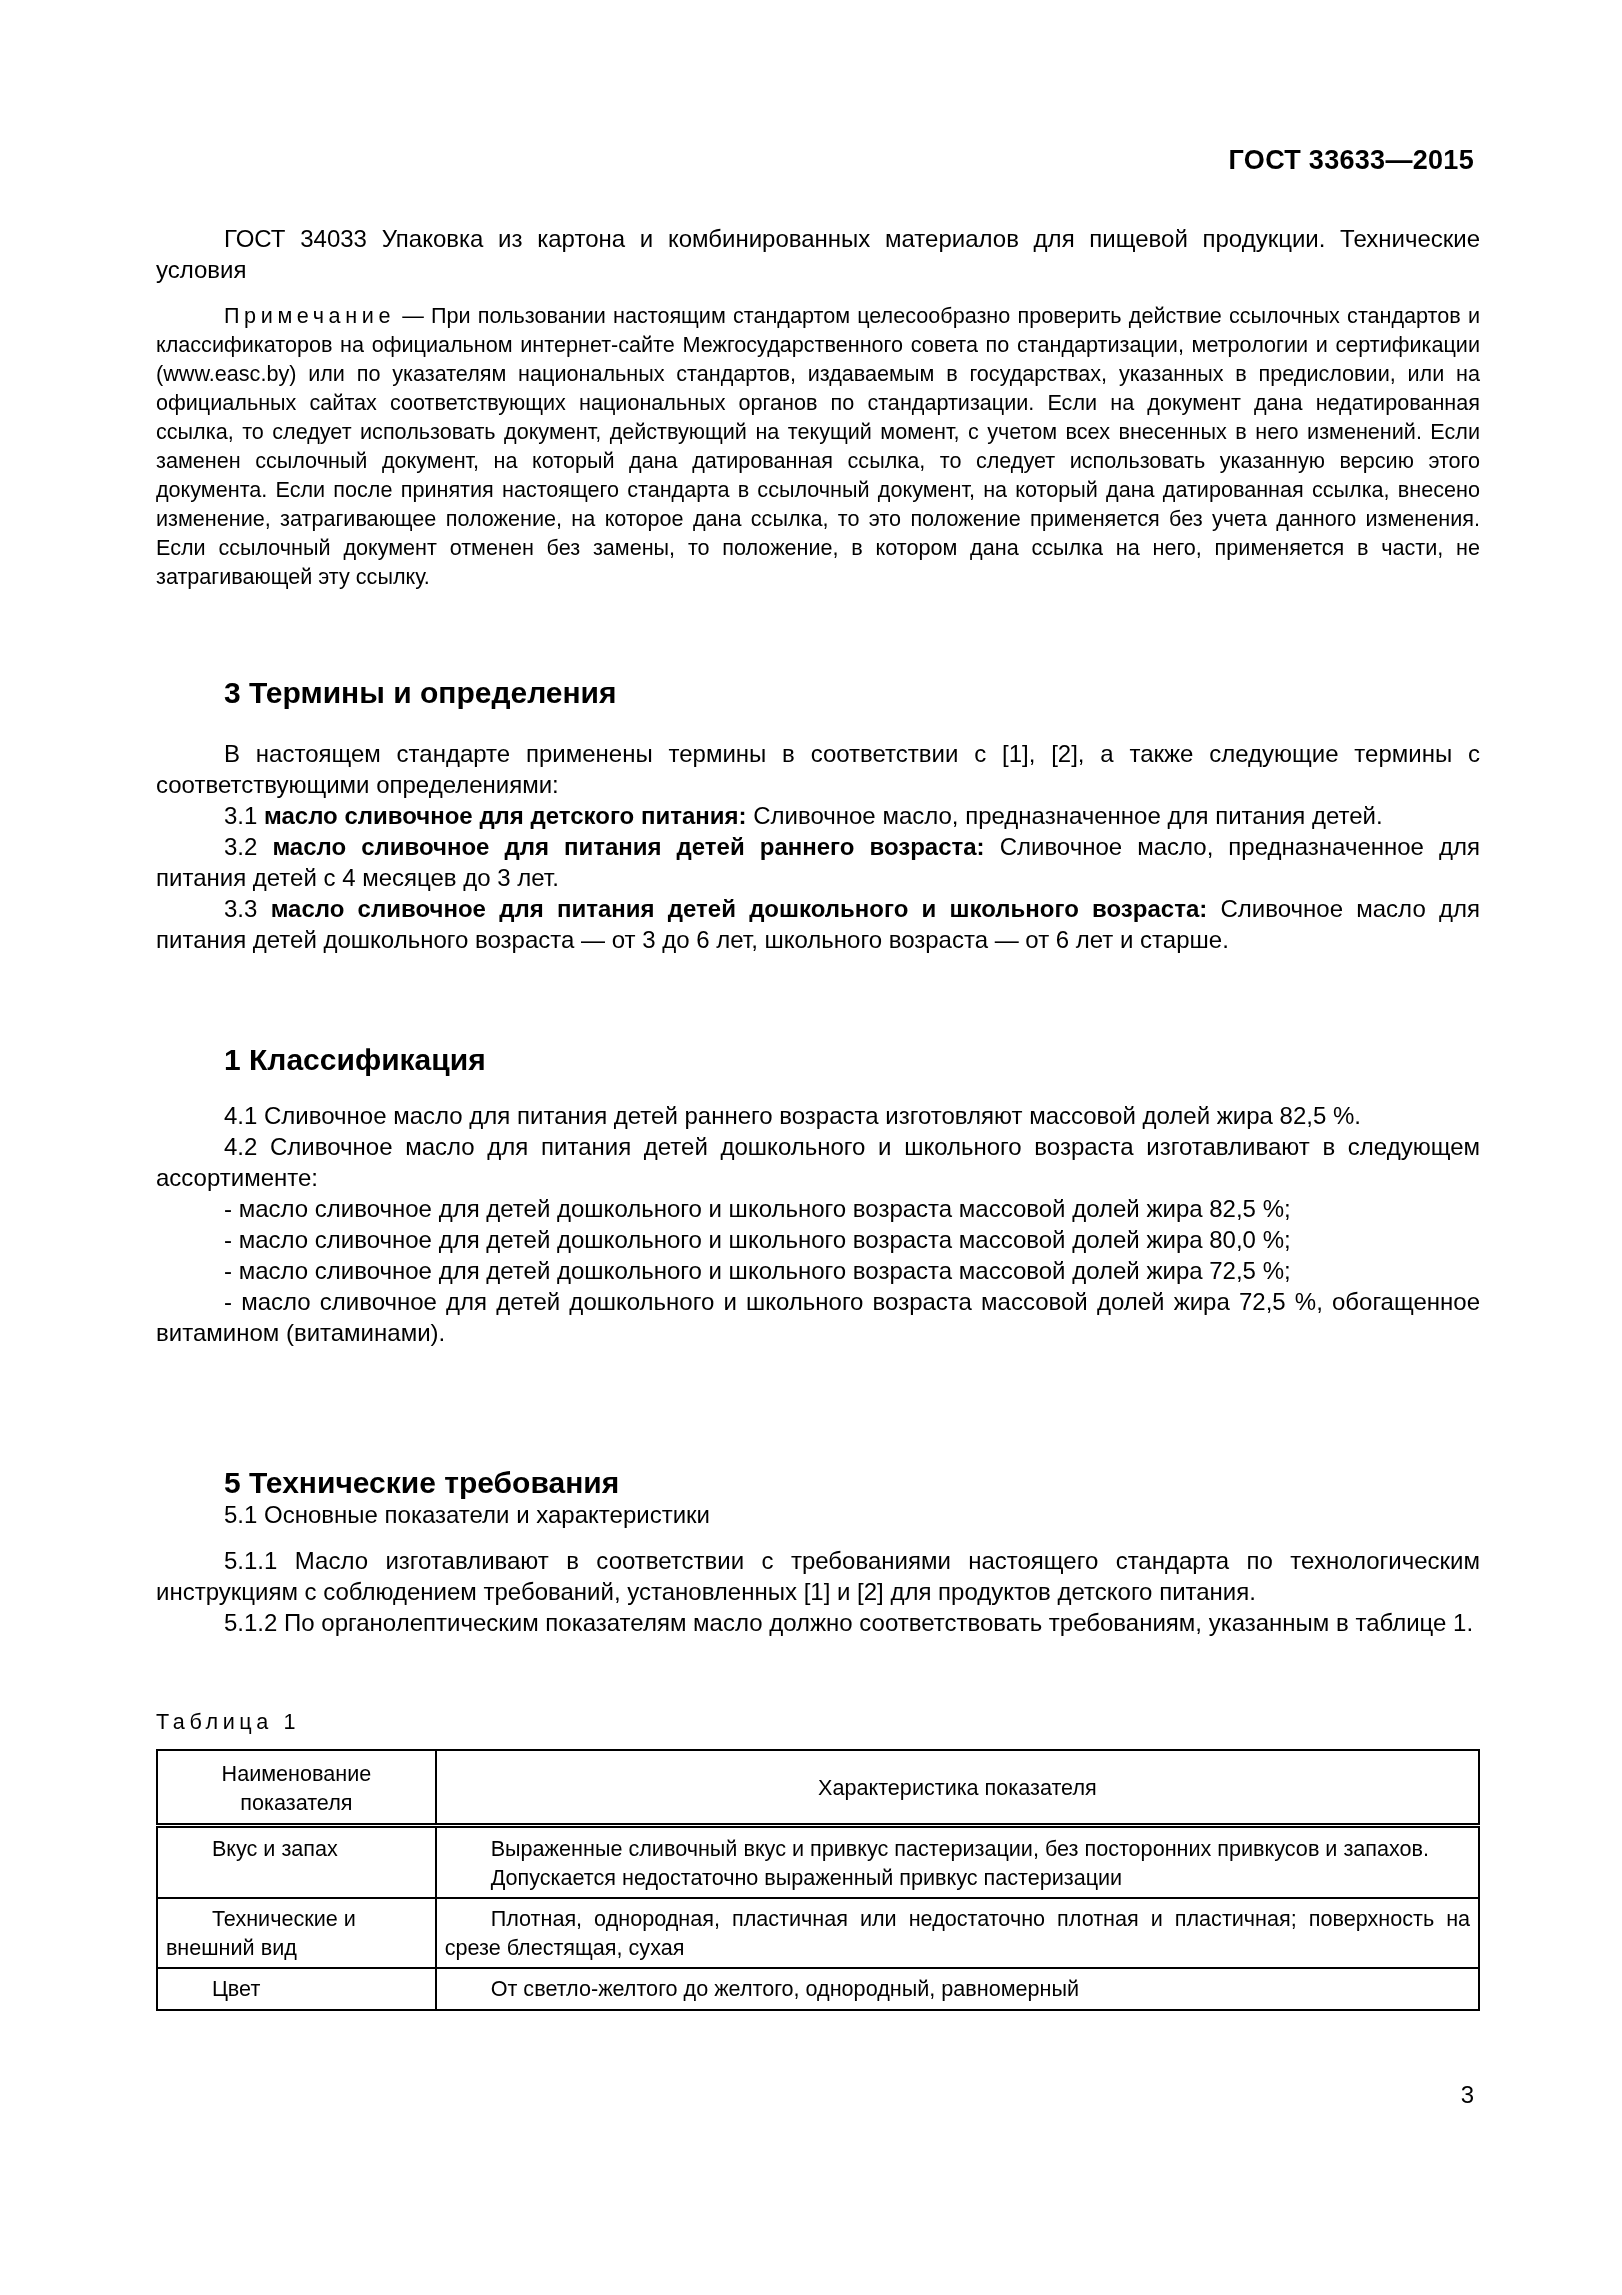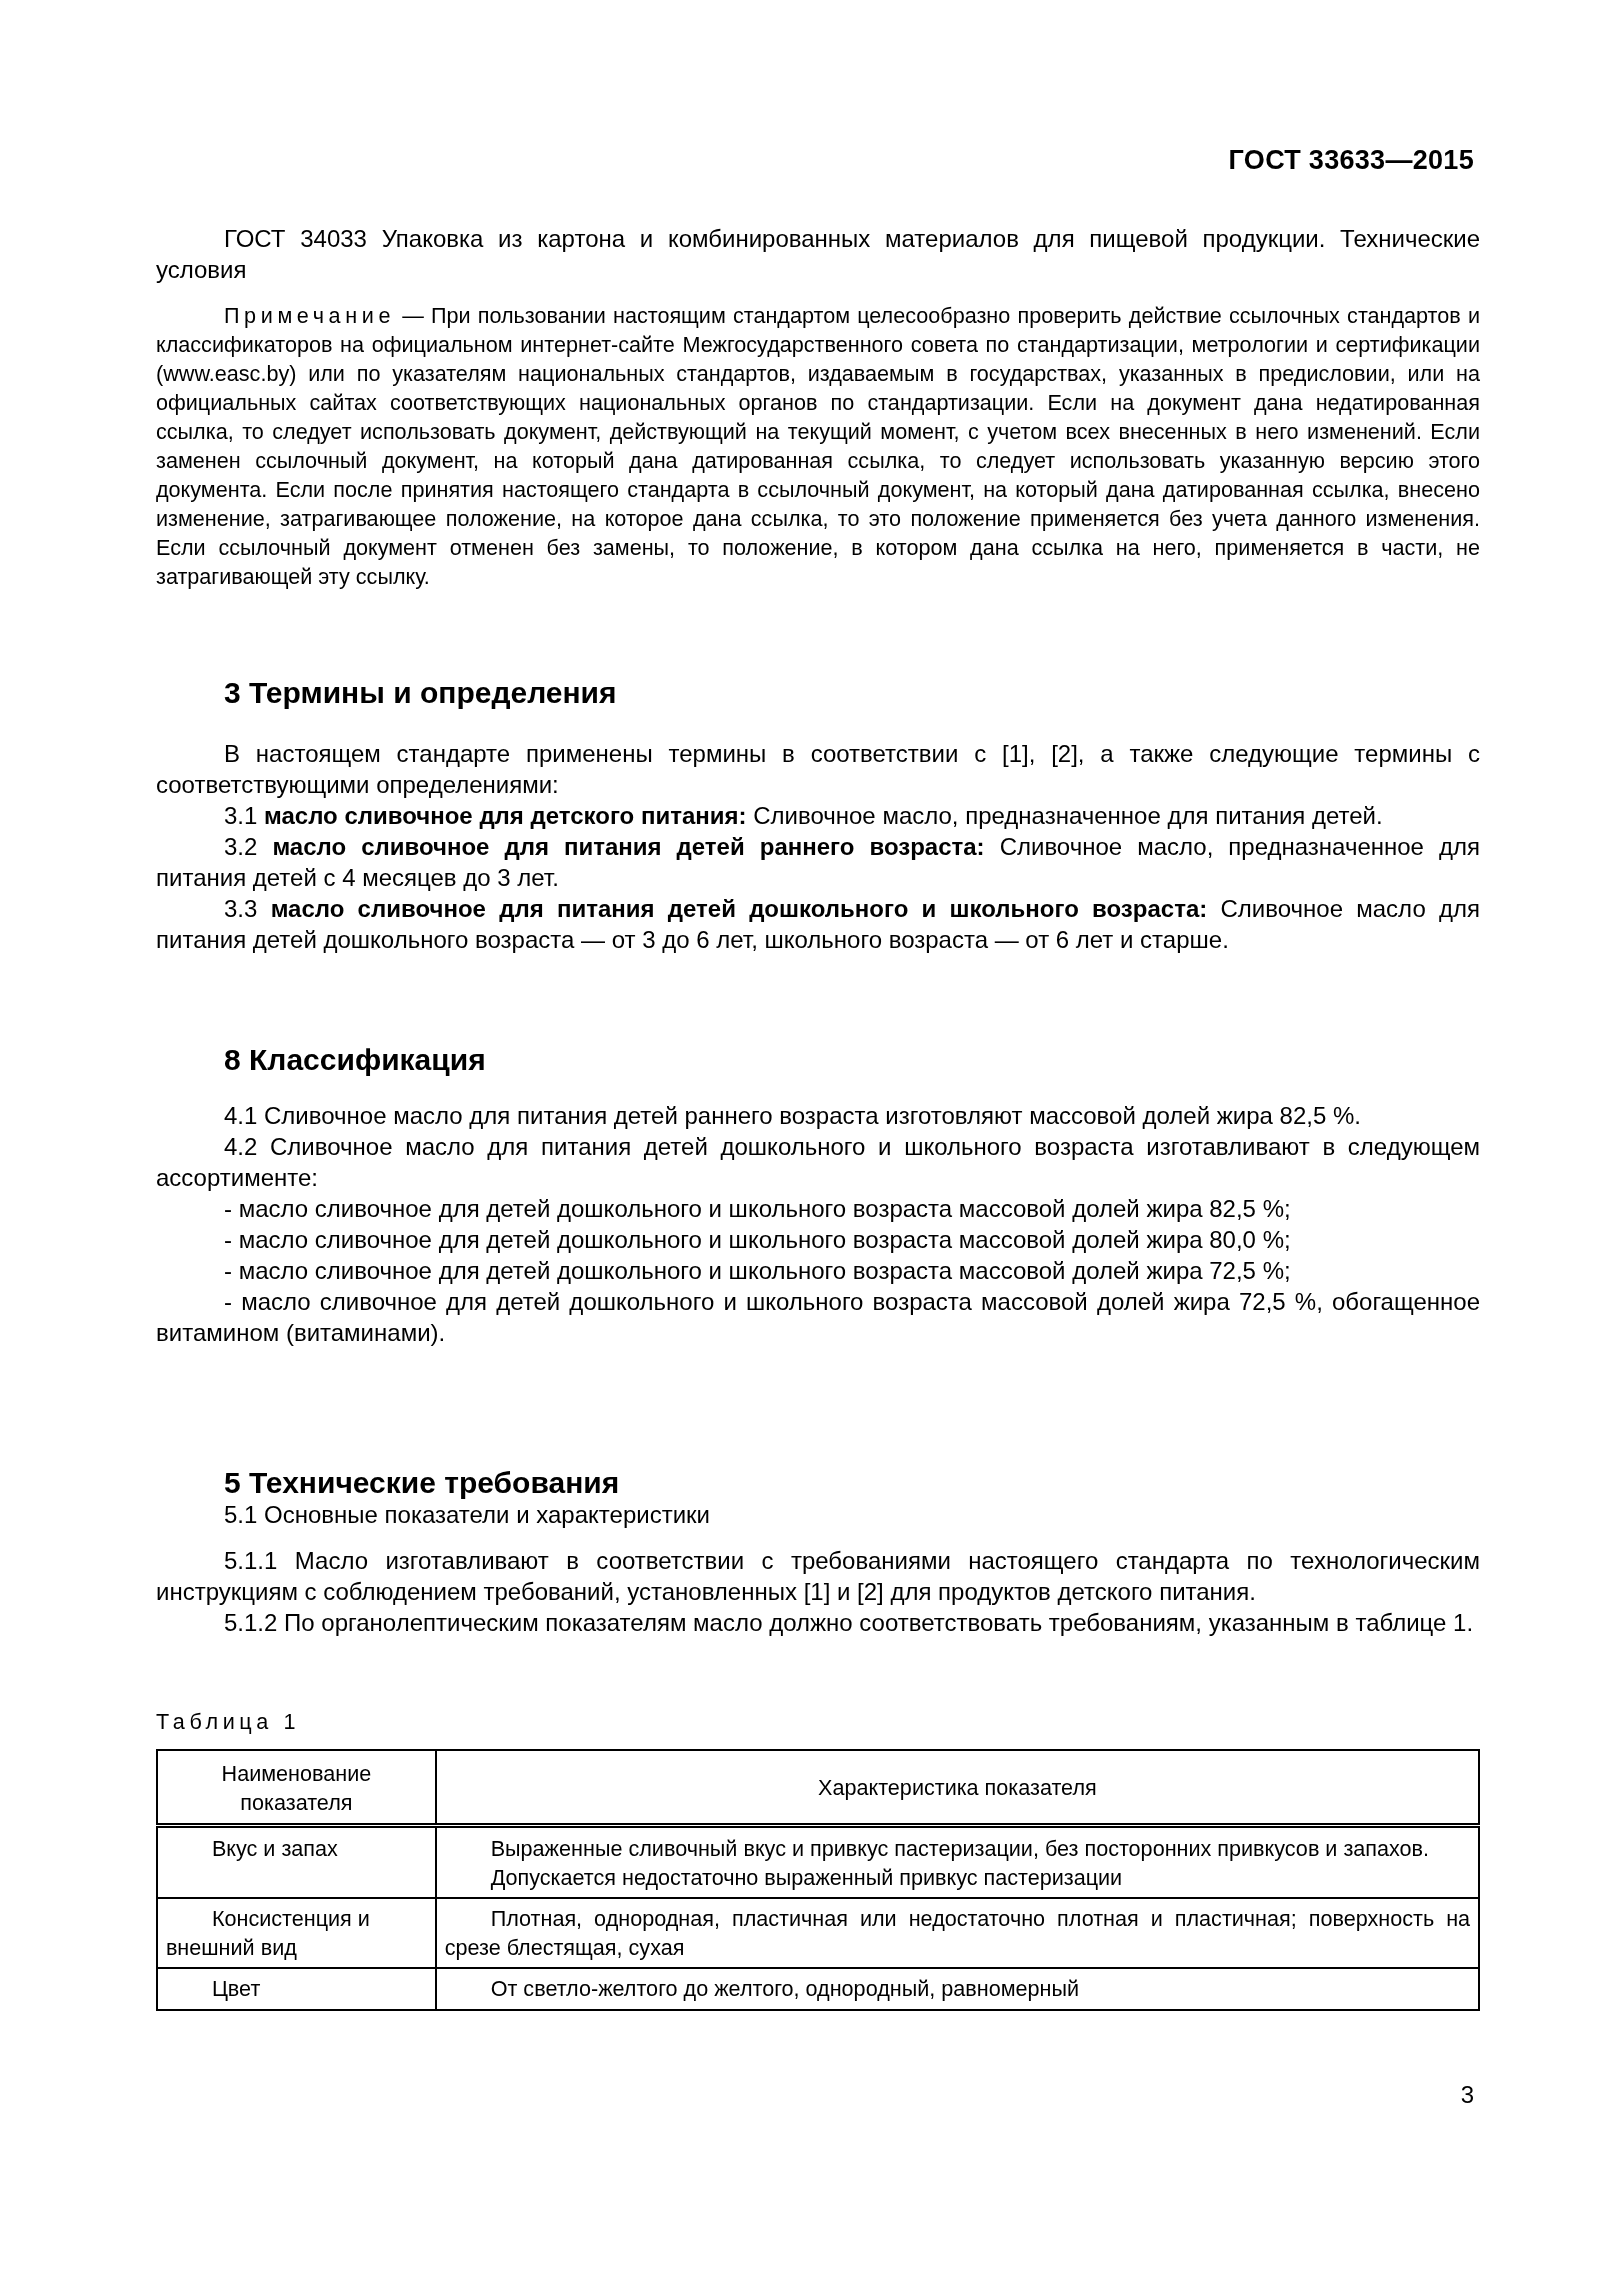--- a/index.html
+++ b/index.html
@@ -69,21 +69,21 @@
     <h2 class="h2">3  Термины и определения</h2>
   </div>
   <div class="content" style="top:738px;">
     <p class="p">В настоящем стандарте применены термины в соответствии с [1], [2], а также следующие термины с соответствующими определениями:</p>
     <p class="p"><span>3.1 </span><span class="b">масло сливочное для детского питания:</span><span> Сливочное масло, предназначенное для питания детей.</span></p>
     <p class="p"><span>3.2 </span><span class="b">масло сливочное для питания детей раннего возраста:</span><span> Сливочное масло, предназначенное для питания детей с 4 месяцев до 3 лет.</span></p>
     <p class="p"><span>3.3 </span><span class="b">масло сливочное для питания детей дошкольного и школьного возраста:</span><span> Сливочное масло для питания детей дошкольного возраста — от 3 до 6 лет, школьного возраста — от 6 лет и старше.</span></p>
   </div>
 
   <div class="content" style="top:1041px;">
-    <h2 class="h2">8  Классификация</h2>
+    <h2 class="h2">1  Классификация</h2>
   </div>
   <div class="content" style="top:1100px;">
     <p class="p">4.1  Сливочное масло для питания детей раннего возраста изготовляют массовой долей жира 82,5 %.</p>
     <p class="p">4.2  Сливочное масло для питания детей дошкольного и школьного возраста изготавливают в следующем ассортименте:</p>
     <p class="p">- масло сливочное для детей дошкольного и школьного возраста массовой долей жира 82,5 %;</p>
     <p class="p">- масло сливочное для детей дошкольного и школьного возраста массовой долей жира 80,0 %;</p>
     <p class="p">- масло сливочное для детей дошкольного и школьного возраста массовой долей жира 72,5 %;</p>
     <p class="p">- масло сливочное для детей дошкольного и школьного возраста массовой долей жира 72,5 %, обогащенное витамином (витаминами).</p>
   </div>
 
@@ -111,21 +111,21 @@
     </thead>
     <tbody>
       <tr>
         <td class="c1 cell-left">Вкус и запах</td>
         <td class="cell-right">
           <p>Выраженные сливочный вкус и привкус пастеризации, без посторонних привкусов и запахов.</p>
           <p>Допускается недостаточно выраженный привкус пастеризации</p>
         </td>
       </tr>
       <tr>
-        <td class="c1 cell-left">Консистенция и внешний вид</td>
+        <td class="c1 cell-left">Технические и внешний вид</td>
         <td class="cell-right">
           <p>Плотная, однородная, пластичная или недостаточно плотная и пластичная; поверхность на срезе блестящая, сухая</p>
         </td>
       </tr>
       <tr>
         <td class="c1 cell-left">Цвет</td>
         <td class="cell-right">
           <p>От светло-желтого до желтого, однородный, равномерный</p>
         </td>
       </tr>

